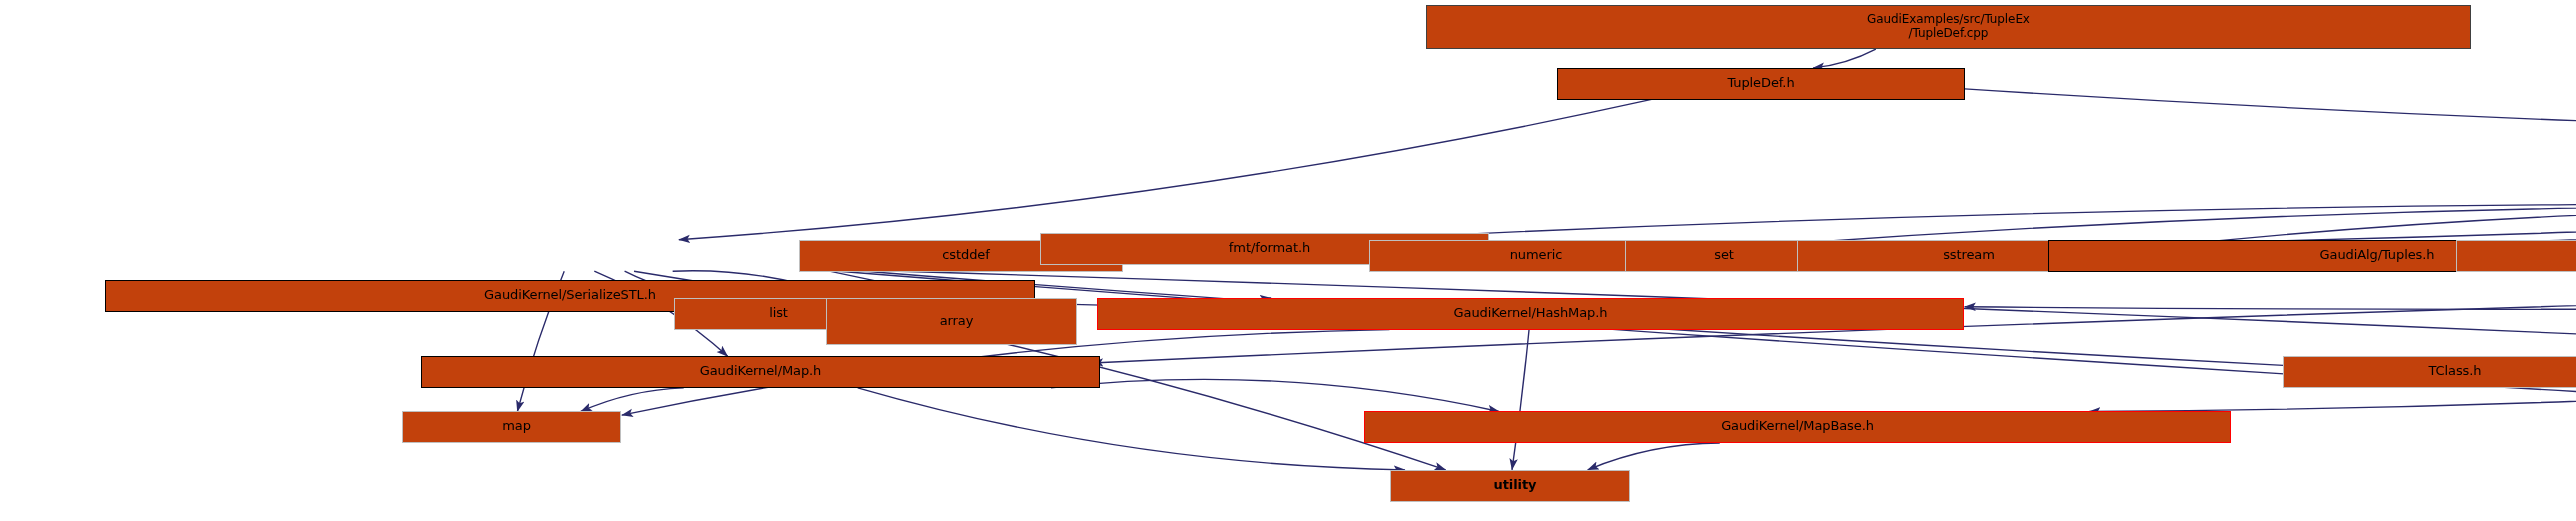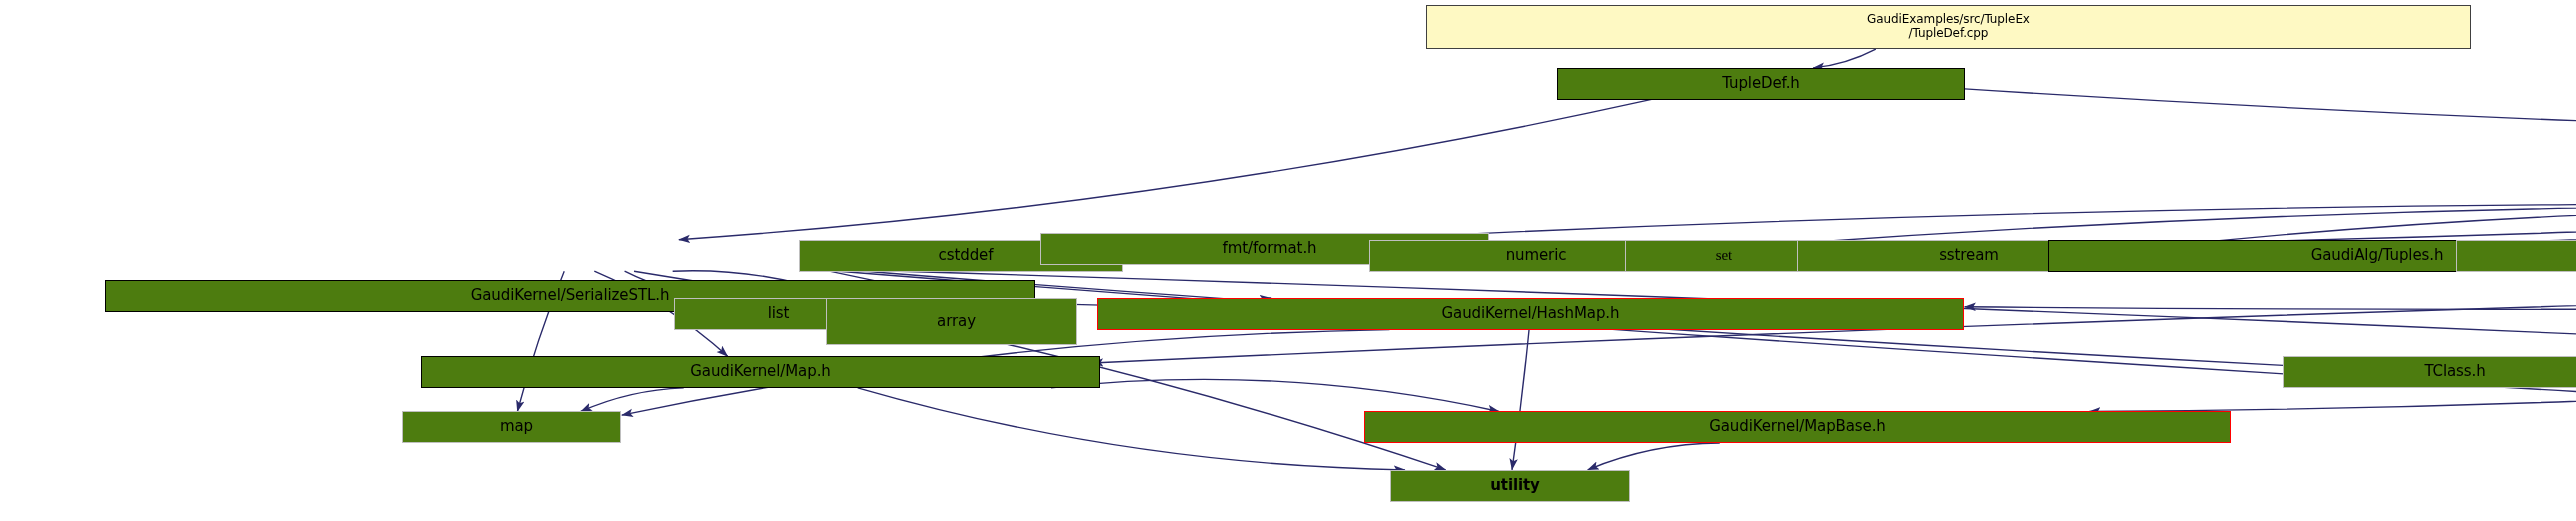--- a/index.html
+++ b/index.html
@@ -12,32 +12,32 @@
     overflow:hidden;
   }
   #edge-layer{position:absolute;left:0;top:0;width:2576px;height:522px;pointer-events:none;}
   .node{
     position:absolute;
     box-sizing:border-box;
     display:flex;
     align-items:center;
     justify-content:center;
     text-align:center;
-    background:#4d7c0f;
+    background:#c2410c;
     color:#000000;
-    font-size:15px;
+    font-size:13px;
     line-height:1.12;
     white-space:pre;
     letter-spacing:-0.1px;
     z-index:5;
   }
   .node.plain{border:0.8px solid #bfbfbf;padding-left:10px;}
   .node.bold{border:1.6px solid #000000;}
   .node.red{border:1.6px solid #ff0000;}
-  .node.root{border:0.8px solid #404040;background:#fef9c3;}
+  .node.root{border:0.8px solid #404040;background:#c2410c;}
 </style>
 </head>
 <body>
 
 <div id="canvas">
   <svg id="edge-layer" viewBox="0 0 3205 649" xmlns="http://www.w3.org/2000/svg">
     <defs>
       <marker id="ah" markerWidth="9" markerHeight="9" refX="8.2" refY="3.1" orient="auto" markerUnits="strokeWidth">
         <path d="M0,0 L8.6,3.1 L0,6.2 L1.9,3.1 z" fill="#2a2a6a"></path>
       </marker>
@@ -146,21 +146,21 @@
       </g>
   </svg>
   <div id="nodes">
       <div class="node root" style="left: 1426px; top: 4.7px; width: 1045px; height: 44px; font-size: 12px; line-height: 1.15;">GaudiExamples/src/TupleEx
 /TupleDef.cpp</div>
       <div class="node bold" style="left: 1557px; top: 68px; width: 408px; height: 31.5px;">TupleDef.h</div>
       <div class="node bold" style="left: 105px; top: 240px; width: 930px; height: 31.5px; margin-top: 40px;">GaudiKernel/SerializeSTL.h</div>
       <div class="node plain" style="left: 799px; top: 240px; width: 324px; height: 31.5px;">cstddef</div>
       <div class="node plain" style="left: 1040px; top: 233px; width: 449px; height: 31.5px;">fmt/format.h</div>
       <div class="node plain" style="left: 1369px; top: 240px; width: 324px; height: 31.5px;">numeric</div>
-      <div class="node plain" style="left: 1625px; top: 240px; width: 188px; height: 31.5px; font-family: Liberation Serif, serif;">set</div>
+      <div class="node plain" style="left: 1625px; top: 240px; width: 188px; height: 31.5px;">set</div>
       <div class="node plain" style="left: 1797px; top: 240px; width: 334px; height: 31.5px;">sstream</div>
       <div class="node bold" style="left: 2048px; top: 240px; width: 658px; height: 31.5px;">GaudiAlg/Tuples.h</div>
       <div class="node plain" style="left: 2456px; top: 240px; width: 554px; height: 31.5px;">Math/Point3D.h</div>
       <div class="node plain" style="left: 674px; top: 298px; width: 199px; height: 31.5px;">list</div>
       <div class="node plain" style="left: 826px; top: 298px; width: 251px; height: 47px;">array</div>
       <div class="node red" style="left: 1097px; top: 298px; width: 867px; height: 31.5px;">GaudiKernel/HashMap.h</div>
       <div class="node bold" style="left: 413px; top: 356px; width: 679px; height: 31.5px; margin-left: 8px;">GaudiKernel/Map.h</div>
       <div class="node plain" style="left: 2283px; top: 356px; width: 334px; height: 31.5px;">TClass.h</div>
       <div class="node red" style="left: 1364px; top: 411px; width: 867px; height: 31.5px;">GaudiKernel/MapBase.h</div>
       <div class="node plain" style="left: 402px; top: 411px; width: 219px; height: 31.5px;">map</div>

